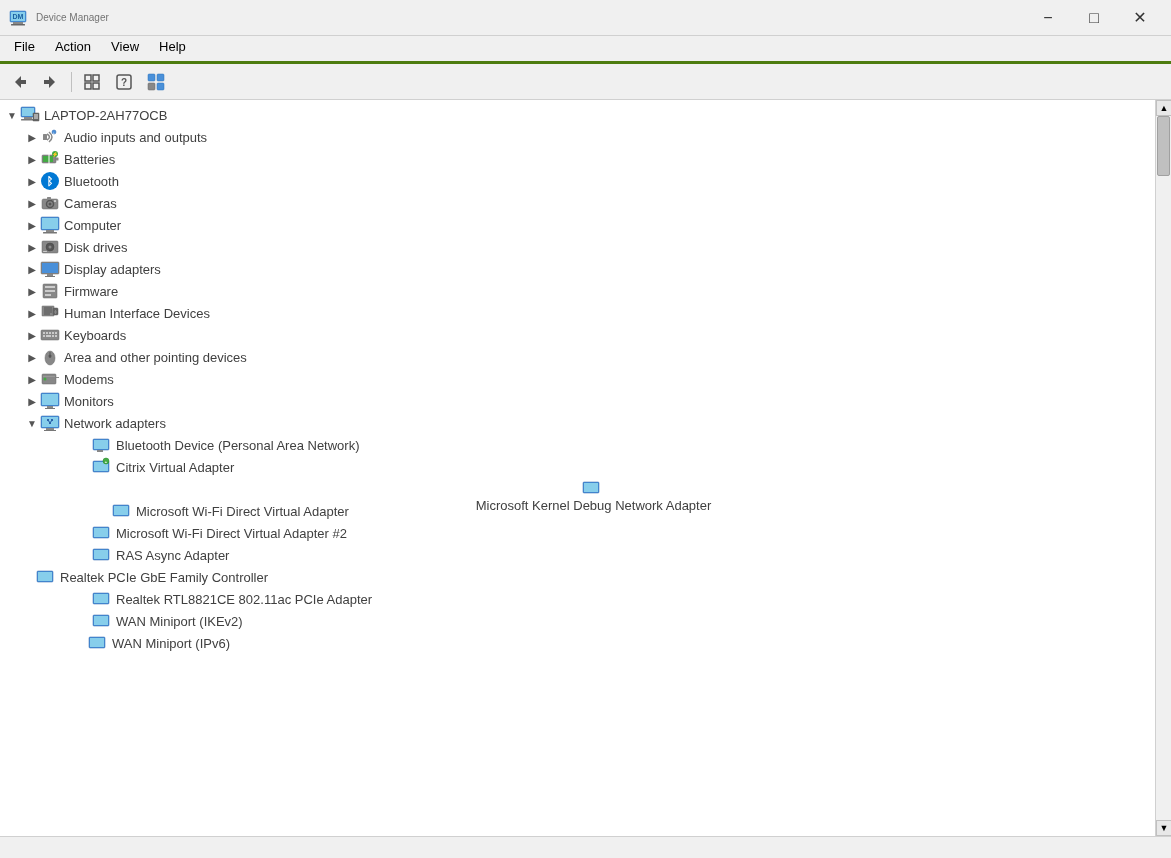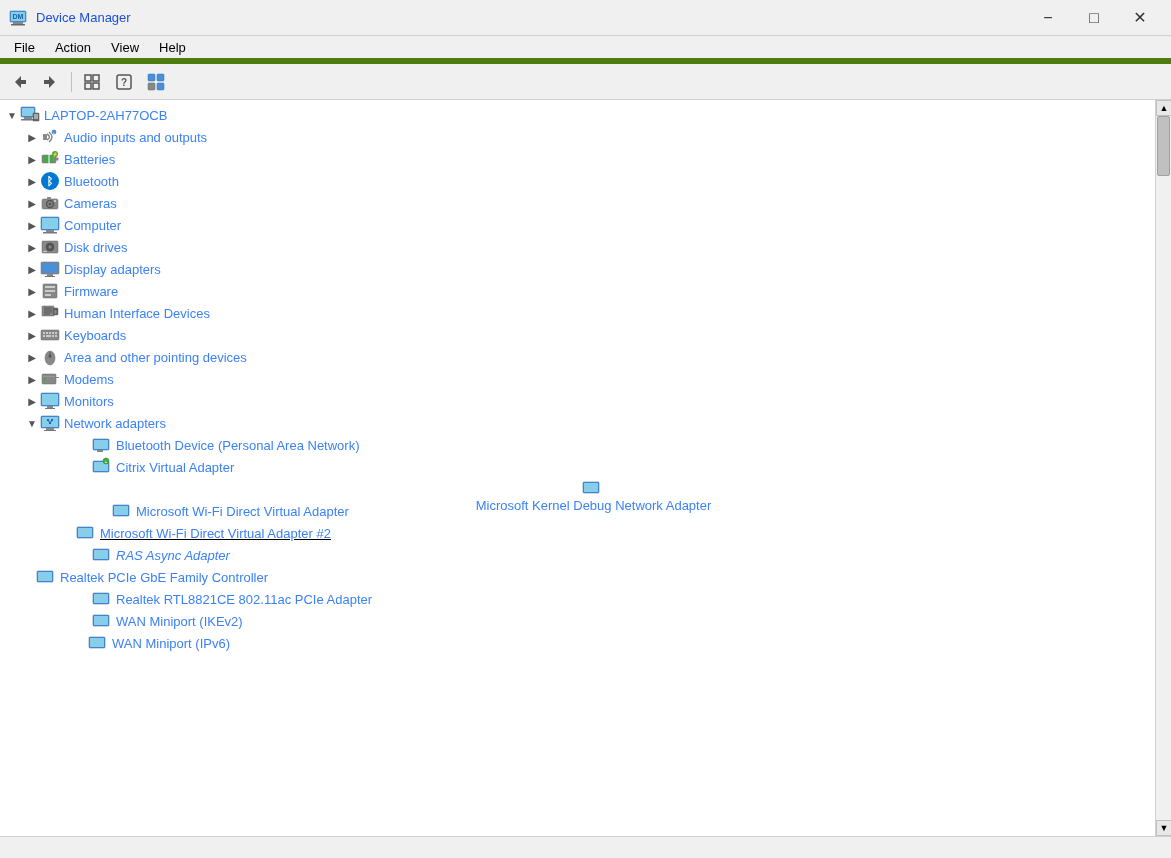--- a/index.html
+++ b/index.html
@@ -23,22 +23,22 @@
       user-select: none;
     }
     .title-bar-icon {
       width: 20px;
       height: 20px;
       margin-right: 8px;
       flex-shrink: 0;
     }
     .title-bar-text {
       flex: 1;
-      font-size: 13px;
-      color: #1d4ed8;
+      font-size: 10px;
+      color: #737373;
     }
     .title-bar-buttons {
       display: flex;
       gap: 0;
     }
     .title-btn {
       width: 46px;
       height: 36px;
       border: none;
       background: transparent;
@@ -48,23 +48,23 @@
       justify-content: center;
       font-size: 16px;
       color: #333;
     }
 
     
     .menu-bar {
       background: #f0f0f0;
       height: 28px;
       display: flex;
-      align-items: flex-end;
+      align-items: flex-start;
       padding: 0 4px;
-      border-bottom: 6px solid #4d7c0f;
+      border-bottom: 3px solid #4d7c0f;
     }
     .menu-item {
       padding: 3px 10px;
       cursor: pointer;
       font-size: 13px;
       border-radius: 3px;
     }
 
     
     .toolbar {
@@ -144,21 +144,21 @@
       margin-right: 4px;
       flex-shrink: 0;
       display: flex;
       align-items: center;
       justify-content: center;
       font-size: 14px;
     }
 
     .item-label {
       font-size: 13px;
-      color: #3b82f6;
+      color: #404040;
     }
 
     
     .level-0 { padding-left: 4px; }
     .level-1 { padding-left: 24px; }
 
     
     .status-bar {
       height: 22px;
       background: #f0f0f0;
@@ -503,32 +503,32 @@
       <div class="expand-spacer"></div>
       <div class="item-icon">
         <svg width="20" height="20" viewBox="0 0 20 20">
           <rect x="1" y="4" width="16" height="11" rx="1" fill="#4a90d9" stroke="#2a60a9" stroke-width="0.5"></rect>
           <rect x="2" y="5" width="14" height="9" fill="#87ceeb"></rect>
         </svg>
       </div>
       <span class="item-label">Microsoft Wi-Fi Direct Virtual Adapter</span>
     </div>
 
-    <div class="tree-item" style="padding-left: 60px; text-decoration: underline;">
+    <div class="tree-item" style="padding-left: 76px;">
       <div class="expand-spacer"></div>
       <div class="item-icon">
         <svg width="20" height="20" viewBox="0 0 20 20">
           <rect x="1" y="4" width="16" height="11" rx="1" fill="#4a90d9" stroke="#2a60a9" stroke-width="0.5"></rect>
           <rect x="2" y="5" width="14" height="9" fill="#87ceeb"></rect>
         </svg>
       </div>
       <span class="item-label">Microsoft Wi-Fi Direct Virtual Adapter #2</span>
     </div>
 
-    <div class="tree-item" style="padding-left: 76px; font-style: italic;">
+    <div class="tree-item" style="padding-left: 76px;">
       <div class="expand-spacer"></div>
       <div class="item-icon">
         <svg width="20" height="20" viewBox="0 0 20 20">
           <rect x="1" y="4" width="16" height="11" rx="1" fill="#4a90d9" stroke="#2a60a9" stroke-width="0.5"></rect>
           <rect x="2" y="5" width="14" height="9" fill="#87ceeb"></rect>
         </svg>
       </div>
       <span class="item-label">RAS Async Adapter</span>
     </div>
 

